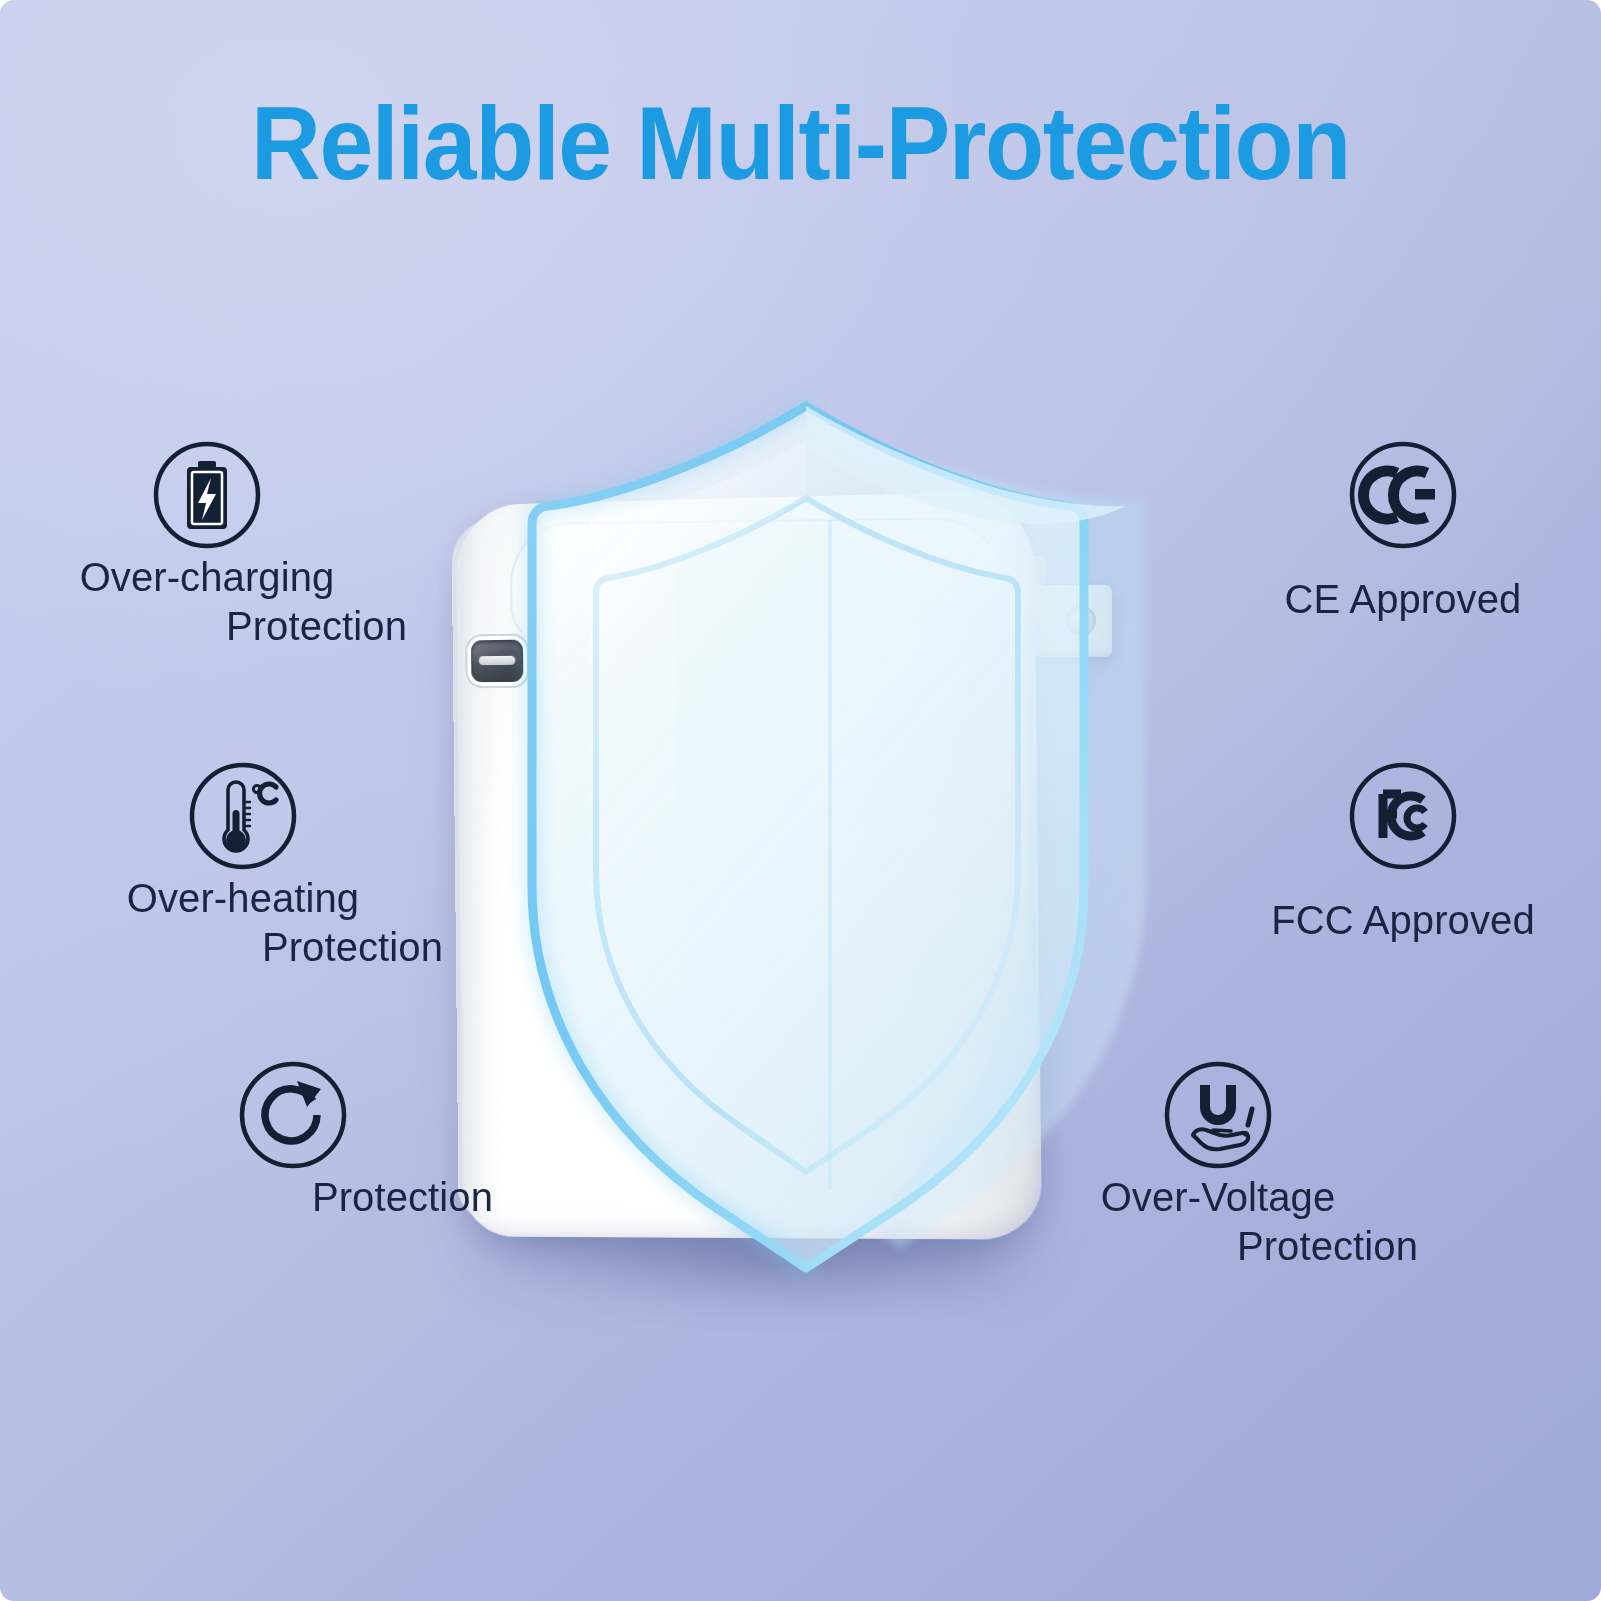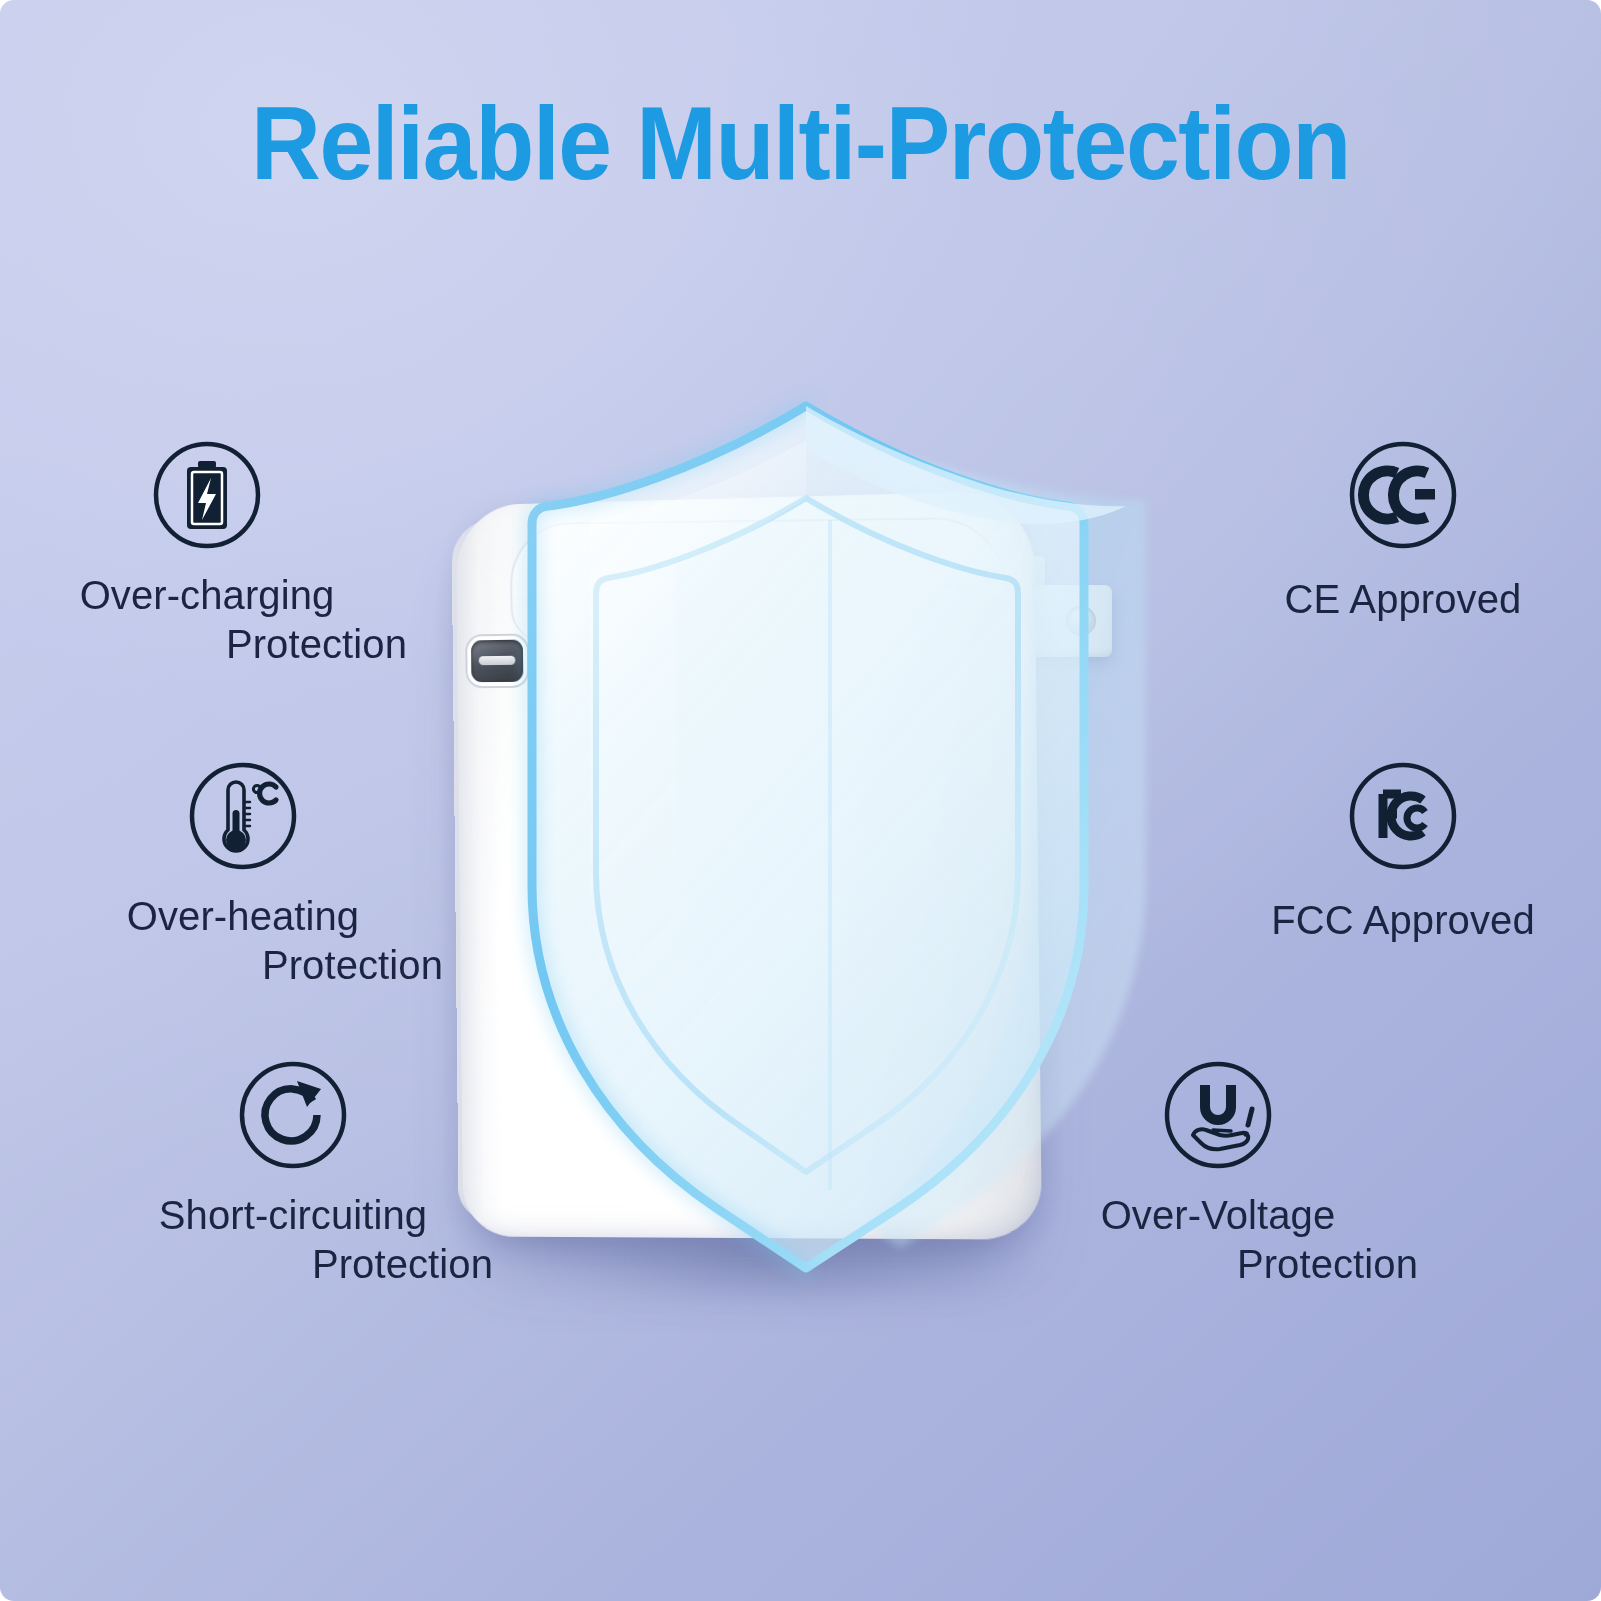--- a/index.html
+++ b/index.html
@@ -44,21 +44,20 @@
     width: 400px;
     text-align: center;
   }
   .feature .ic-wrap {
     display: flex;
     justify-content: center;
     align-items: center;
     height: 116px;
   }
   .feature .cap {
-    margin-top: 18px;
     font-size: 40px;
     line-height: 1.22;
     color: #1b2440;
     letter-spacing: 0.1px;
   }
   .feature .cap .l2 { display: block; text-align: right; }
 
   
   #f-overcharge { left: 7px;    top: 437px; }
   #f-overheat   { left: 43px;   top: 758px; }
@@ -376,21 +375,20 @@
 
   <div class="feature" id="f-shortcirc">
     <div class="ic-wrap">
       <svg width="116" height="116" viewBox="0 0 116 116">
         <circle cx="58" cy="58" r="51" fill="none" stroke="#122033" stroke-width="4.5"></circle>
         <path d="M78 44 a26 26 0 1 0 4 14" fill="none" stroke="#122033" stroke-width="7.5" stroke-linecap="butt"></path>
         <path d="M62 24 L86 32 L72 50 Z" fill="#122033"></path>
       </svg>
     </div>
     <div class="cap">
-      <span>Short-circuiting</span>
       <span class="l2">Protection</span>
     </div>
   </div>
 
   <div class="feature" id="f-ce">
     <div class="ic-wrap">
       <svg width="116" height="116" viewBox="0 0 116 116">
         <circle cx="58" cy="58" r="51" fill="none" stroke="#122033" stroke-width="4.5"></circle>
 
         <path d="M52 36 a24 24 0 1 0 0 44" fill="none" stroke="#122033" stroke-width="11" stroke-linecap="butt"></path>

